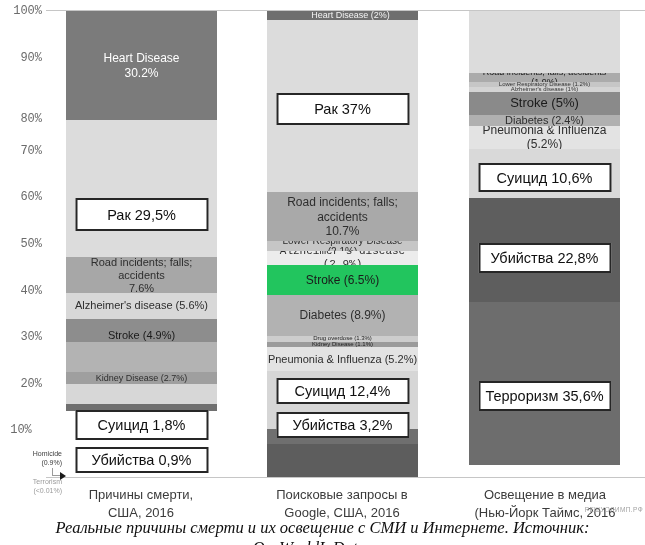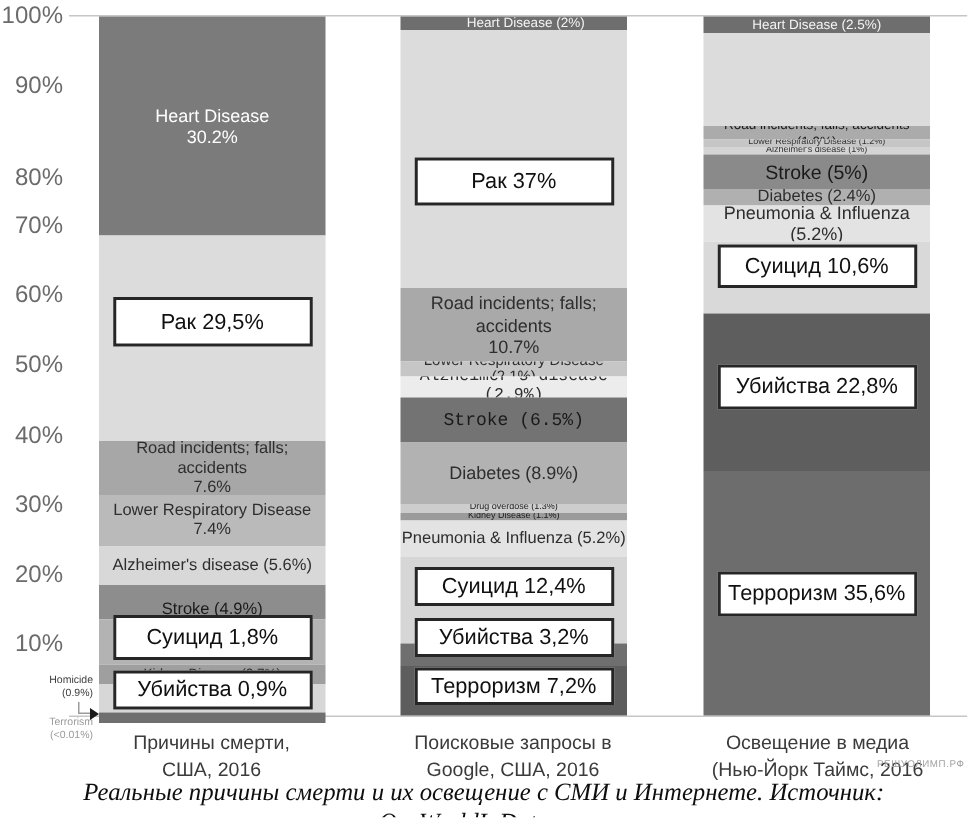--- a/index.html
+++ b/index.html
@@ -3,21 +3,21 @@
 <meta charset="utf-8">
 <style>
   html,body{margin:0;padding:0;background:#fff;}
   #root{position:relative;width:645px;height:545px;background:#ffffff;
         font-family:"Liberation Sans",sans-serif;overflow:hidden;}
   .gridline{position:absolute;height:1px;background:#c6c6c6;}
   #grid-top{left:46px;top:10px;width:599px;}
   #grid-bottom{left:46px;top:477px;width:599px;}
   #y-axis{position:absolute;left:0;top:11px;width:42px;height:466px;}
   .ytick{position:absolute;right:0;width:42px;text-align:right;
-         font-size:16px;color:#6b6b6b;line-height:14px;}
+         font-size:12px;color:#6b6b6b;line-height:14px;font-family:Liberation Mono, monospace;}
   .bar{position:absolute;top:11px;width:151px;height:466px;
        display:flex;flex-direction:column;overflow:visible;}
   #bar-1{left:66px;}  #bar-2{left:267px;}  #bar-3{left:469px;}
   .seg{width:100%;overflow:hidden;display:flex;align-items:center;
        justify-content:center;flex:0 0 auto;}
   .seglabel{text-align:center;white-space:pre-line;line-height:1.18;}
   .callout{position:absolute;left:50%;transform:translateX(-50%);width:133px;
            background:#ffffff;border:2px solid #262626;box-sizing:border-box;
            display:flex;align-items:center;justify-content:center;
            font-size:14.5px;color:#101010;z-index:5;}
@@ -49,36 +49,32 @@
   <div id="y-axis">
       <div class="ytick" style="top: -7px;">100%</div>
       <div class="ytick" style="top: 39.6px;">90%</div>
       <div class="ytick" style="top: 101px; padding-left: 34px;">80%</div>
       <div class="ytick" style="top: 132.8px;">70%</div>
       <div class="ytick" style="top: 179.4px;">60%</div>
       <div class="ytick" style="top: 226px;">50%</div>
       <div class="ytick" style="top: 272.6px;">40%</div>
       <div class="ytick" style="top: 319.2px; margin-left: 40px;">30%</div>
       <div class="ytick" style="top: 365.8px;">20%</div>
-      <div class="ytick" style="top: 412.4px;">10%</div>
+      <div class="ytick" style="top: 412.4px; text-align: center;">10%</div>
     </div>
 
   <div id="bar-1" class="bar">
-      <div class="seg" style="height: 146px; background: rgb(123, 123, 123);">
+      <div class="seg" style="height: 109px; background: rgb(123, 123, 123);">
         <div class="seglabel" style="font-size: 12px; color: rgb(255, 255, 255);">Heart Disease
 30.2%</div>
       </div>
       <div class="seg" style="height: 137.47px; background: rgb(220, 220, 220);"></div>
       <div class="seg" style="height: 35.416px; background: rgb(167, 167, 167);">
         <div class="seglabel" style="font-size: 11px; color: rgb(46, 46, 46);">Road incidents; falls; accidents
 7.6%</div>
-      </div>
-      <div class="seg" style="height: 34.484px; background: rgb(186, 186, 186);">
-        <div class="seglabel" style="font-size: 11px; color: rgb(46, 46, 46);">Lower Respiratory Disease
-7.4%</div>
       </div>
       <div class="seg" style="height: 26.096px; background: rgb(216, 216, 216);">
         <div class="seglabel" style="font-size: 11px; color: rgb(46, 46, 46);">Alzheimer's disease (5.6%)</div>
       </div>
       <div class="seg" style="height: 22.834px; background: rgb(141, 141, 141); align-items: flex-end;">
         <div class="seglabel" style="font-size: 11px; color: rgb(26, 26, 26);">Stroke (4.9%)</div>
       </div>
       <div class="seg" style="height: 29.824px; background: rgb(179, 179, 179);"></div>
       <div class="seg" style="height: 12.582px; background: rgb(159, 159, 159);">
         <div class="seglabel" style="font-size: 9px; color: rgb(46, 46, 46);">Kidney Disease (2.7%)</div>
@@ -97,47 +93,43 @@
       <div class="seg" style="height: 49.6139px; background: rgb(169, 169, 169);">
         <div class="seglabel" style="font-size: 12px; color: rgb(46, 46, 46);">Road incidents; falls; accidents
 10.7%</div>
       </div>
       <div class="seg" style="height: 9.73731px; background: rgb(198, 198, 198);">
         <div class="seglabel" style="font-size: 10px; color: rgb(46, 46, 46);">Lower Respiratory Disease (2.1%)</div>
       </div>
       <div class="seg" style="height: 13.4468px; background: rgb(236, 236, 236);">
         <div class="seglabel" style="font-size: 11px; color: rgb(46, 46, 46); font-family: Liberation Mono, monospace;">Alzheimer's disease (2.9%)</div>
       </div>
-      <div class="seg" style="height: 30.1393px; background: #737373; font-family: Liberation Mono, monospace;">
+      <div class="seg" style="height: 30.1393px; background: #22c55e;">
         <div class="seglabel" style="font-size: 12px; color: rgb(26, 26, 26);">Stroke (6.5%)</div>
       </div>
       <div class="seg" style="height: 41.2677px; background: rgb(178, 178, 178);">
         <div class="seglabel" style="font-size: 12px; color: rgb(46, 46, 46);">Diabetes (8.9%)</div>
       </div>
       <div class="seg" style="height: 6.02786px; background: rgb(205, 205, 205);">
         <div class="seglabel" style="font-size: 6px; color: rgb(34, 34, 34);">Drug overdose (1.3%)</div>
       </div>
       <div class="seg" style="height: 5.1005px; background: rgb(155, 155, 155);">
         <div class="seglabel" style="font-size: 6px; color: rgb(26, 26, 26);">Kidney Disease (1.1%)</div>
       </div>
       <div class="seg" style="height: 24.1114px; background: rgb(227, 227, 227);">
         <div class="seglabel" style="font-size: 11px; color: rgb(46, 46, 46);">Pneumonia &amp; Influenza (5.2%)</div>
       </div>
       <div class="seg" style="height: 57.4965px; background: rgb(214, 214, 214);"></div>
       <div class="seg" style="height: 14.8378px; background: rgb(111, 111, 111);"></div>
       <div class="seg" style="height: 33.3851px; background: rgb(93, 93, 93);"></div>
-      <div class="callout" style="top: 94px; height: 32px; text-align: right;">Рак 37%</div>
+      <div class="callout" style="top: 82px; height: 32px; text-align: right;">Рак 37%</div>
       <div class="callout" style="top: 367px; height: 26px; text-align: right;">Суицид 12,4%</div>
       <div class="callout" style="top: 401px; height: 26px;">Убийства 3,2%</div>
-      <div class="callout" style="top: 434px; height: 25px;">Терроризм 7,2%</div>
     </div>
   <div id="bar-3" class="bar">
-      <div class="seg" style="height: 11.4553px; background: rgb(110, 110, 110);">
-        <div class="seglabel" style="font-size: 9px; color: rgb(244, 244, 244);">Heart Disease (2.5%)</div>
-      </div>
       <div class="seg" style="height: 61.8584px; background: rgb(220, 220, 220);"></div>
       <div class="seg" style="height: 8.706px; background: rgb(171, 171, 171);">
         <div class="seglabel" style="font-size: 9px; color: rgb(26, 26, 26);">Road incidents; falls; accidents (1.9%)</div>
       </div>
       <div class="seg" style="height: 5.49852px; background: rgb(198, 198, 198);">
         <div class="seglabel" style="font-size: 6px; color: rgb(51, 51, 51);">Lower Respiratory Disease (1.2%)</div>
       </div>
       <div class="seg" style="height: 4.5821px; background: rgb(212, 212, 212);">
         <div class="seglabel" style="font-size: 6px; color: rgb(51, 51, 51);">Alzheimer's disease (1%)</div>
       </div>

